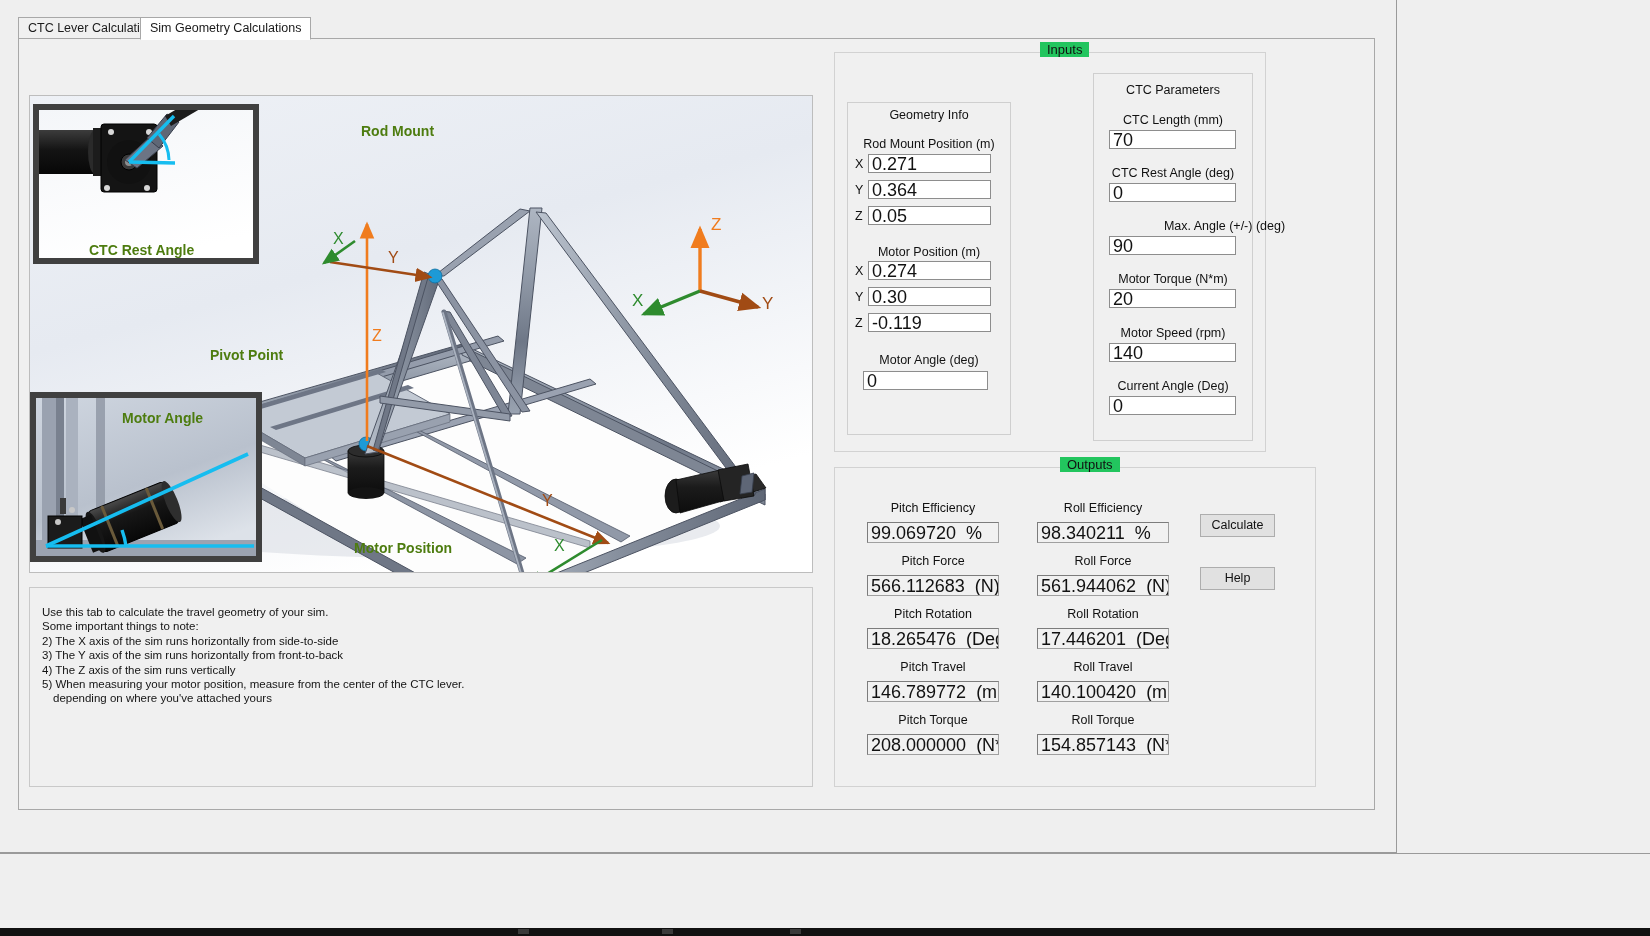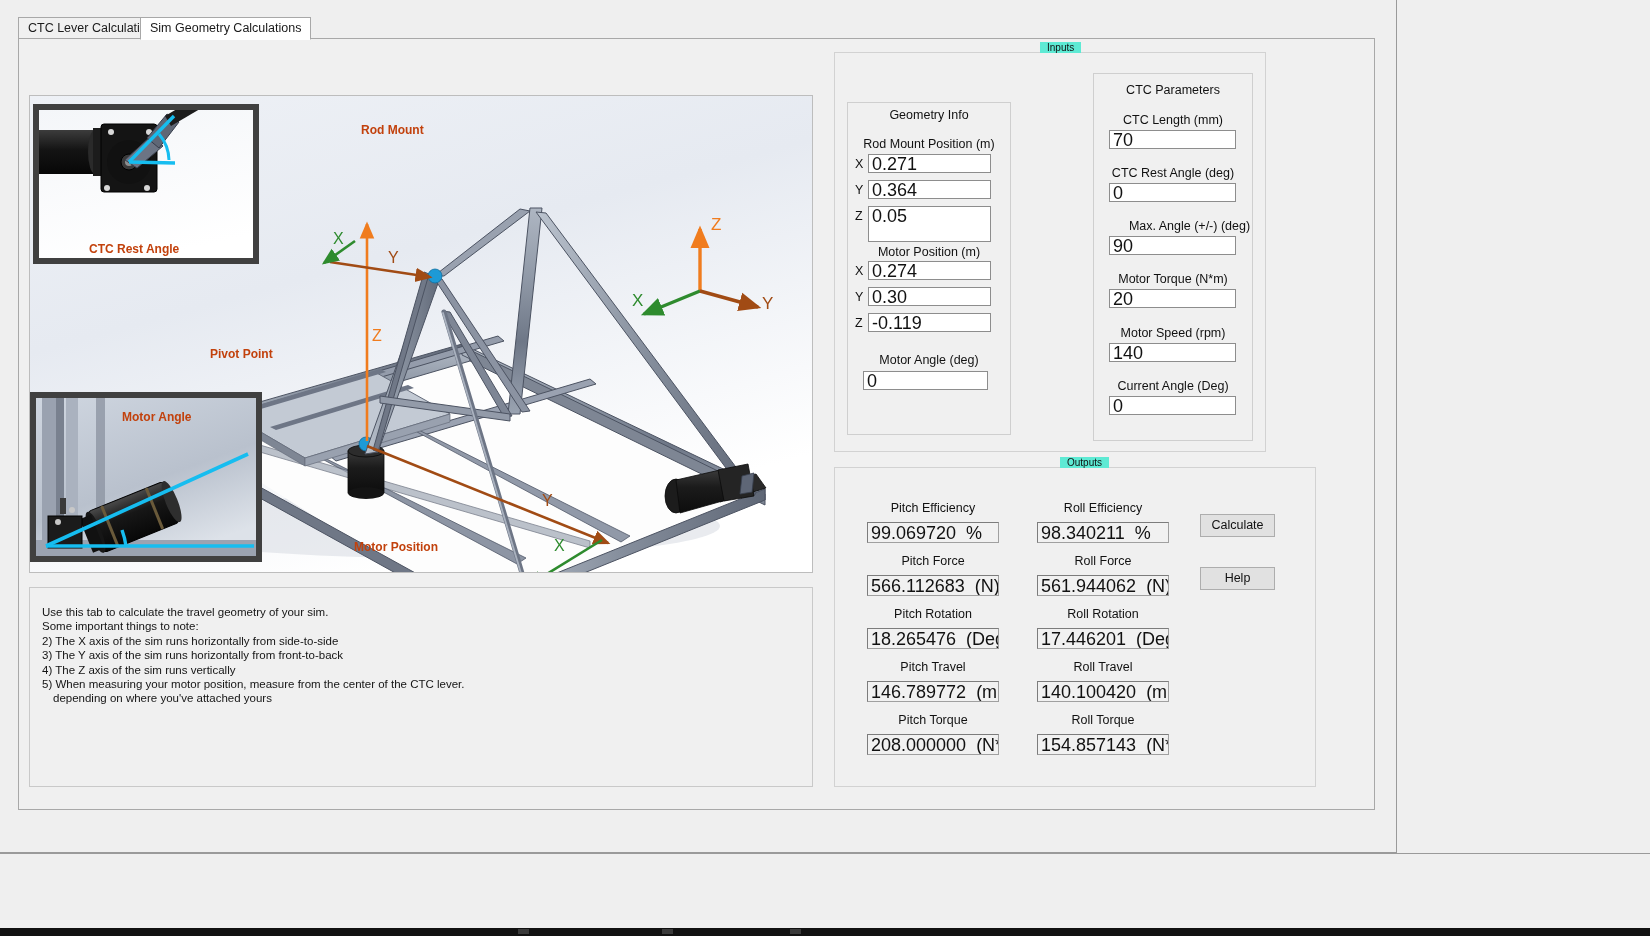--- a/index.html
+++ b/index.html
@@ -95,23 +95,23 @@
   
   .group {
     position: absolute;
     border: 1px solid #d2d2d2;
     box-sizing: border-box;
     background: transparent;
   }
   .group-title {
     position: absolute;
     top: -11px;
-    font-size: 10px;
+    font-size: 13px;
     color: #111;
-    background: #5eead4;
+    background: #22c55e;
     padding: 0 7px;
     white-space: nowrap;
   }
   .subgroup {
     position: absolute;
     border: 1px solid #cfcfcf;
     box-sizing: border-box;
   }
   .sublabel {
     position: absolute;
@@ -184,23 +184,23 @@
   .note-line {
     font-size: 11.5px;
     color: #141414;
     line-height: 14.4px;
     white-space: nowrap;
   }
   .note-cont { padding-left: 11px; }
 
   .cad-label {
     position: absolute;
-    font-size: 12px;
+    font-size: 14px;
     font-weight: bold;
-    color: #c2410c;
+    color: #4d7c0f;
     white-space: nowrap;
   }
   .inset-frame {
     position: absolute;
     border: 6px solid #404040;
     box-sizing: border-box;
     overflow: hidden;
     background: #e8ecf2;
   }
 </style>
@@ -483,21 +483,21 @@
 
         <div class="sublabel" style="left:12px; top:84px; width:164px;">Rod Mount Position  (m)</div>
 
         <div class="axis-label" style="left:20px; top:104px;">X</div>
         <div class="field" style="left:33px; top:101px; width:123px; height:19px;">0.271</div>
 
         <div class="axis-label" style="left:20px; top:130px;">Y</div>
         <div class="field" style="left:33px; top:127px; width:123px; height:19px;">0.364</div>
 
         <div class="axis-label" style="left:20px; top:156px;">Z</div>
-        <div class="field" style="left:33px; top:153px; width:123px; height:36px;">0.05</div>
+        <div class="field" style="left:33px; top:153px; width:123px; height:19px;">0.05</div>
 
         <div class="sublabel" style="left:12px; top:192px; width:164px;">Motor Position  (m)</div>
 
         <div class="axis-label" style="left:20px; top:211px;">X</div>
         <div class="field" style="left:33px; top:208px; width:123px; height:19px;">0.274</div>
 
         <div class="axis-label" style="left:20px; top:237px;">Y</div>
         <div class="field" style="left:33px; top:234px; width:123px; height:19px;">0.30</div>
 
         <div class="axis-label" style="left:20px; top:263px;">Z</div>
@@ -509,21 +509,21 @@
         <div class="subgroup" style="left:258px; top:20px; width:160px; height:368px;">
         </div>
         <div class="sublabel" style="left:258px; top:30px; width:160px;">CTC Parameters</div>
 
         <div class="sublabel" style="left:258px; top:60px; width:160px;">CTC Length  (mm)</div>
         <div class="field" style="left:274px; top:77px; width:127px; height:19px;">70</div>
 
         <div class="sublabel" style="left:258px; top:113px; width:160px;">CTC Rest Angle (deg)</div>
         <div class="field" style="left:274px; top:130px; width:127px; height:19px;">0</div>
 
-        <div class="sublabel" style="left:258px; top:166px; width:193px;">Max. Angle (+/-) (deg)</div>
+        <div class="sublabel" style="left:258px; top:166px; width:193px;padding-left:35px;">Max. Angle (+/-) (deg)</div>
         <div class="field" style="left:274px; top:183px; width:127px; height:19px;">90</div>
 
         <div class="sublabel" style="left:258px; top:219px; width:160px;">Motor Torque (N*m)</div>
         <div class="field" style="left:274px; top:236px; width:127px; height:19px;">20</div>
 
         <div class="sublabel" style="left:258px; top:273px; width:160px;">Motor Speed (rpm)</div>
         <div class="field" style="left:274px; top:290px; width:127px; height:19px;">140</div>
 
         <div class="sublabel" style="left:258px; top:326px; width:160px;">Current Angle (Deg)</div>
         <div class="field" style="left:274px; top:343px; width:127px; height:19px;">0</div>

